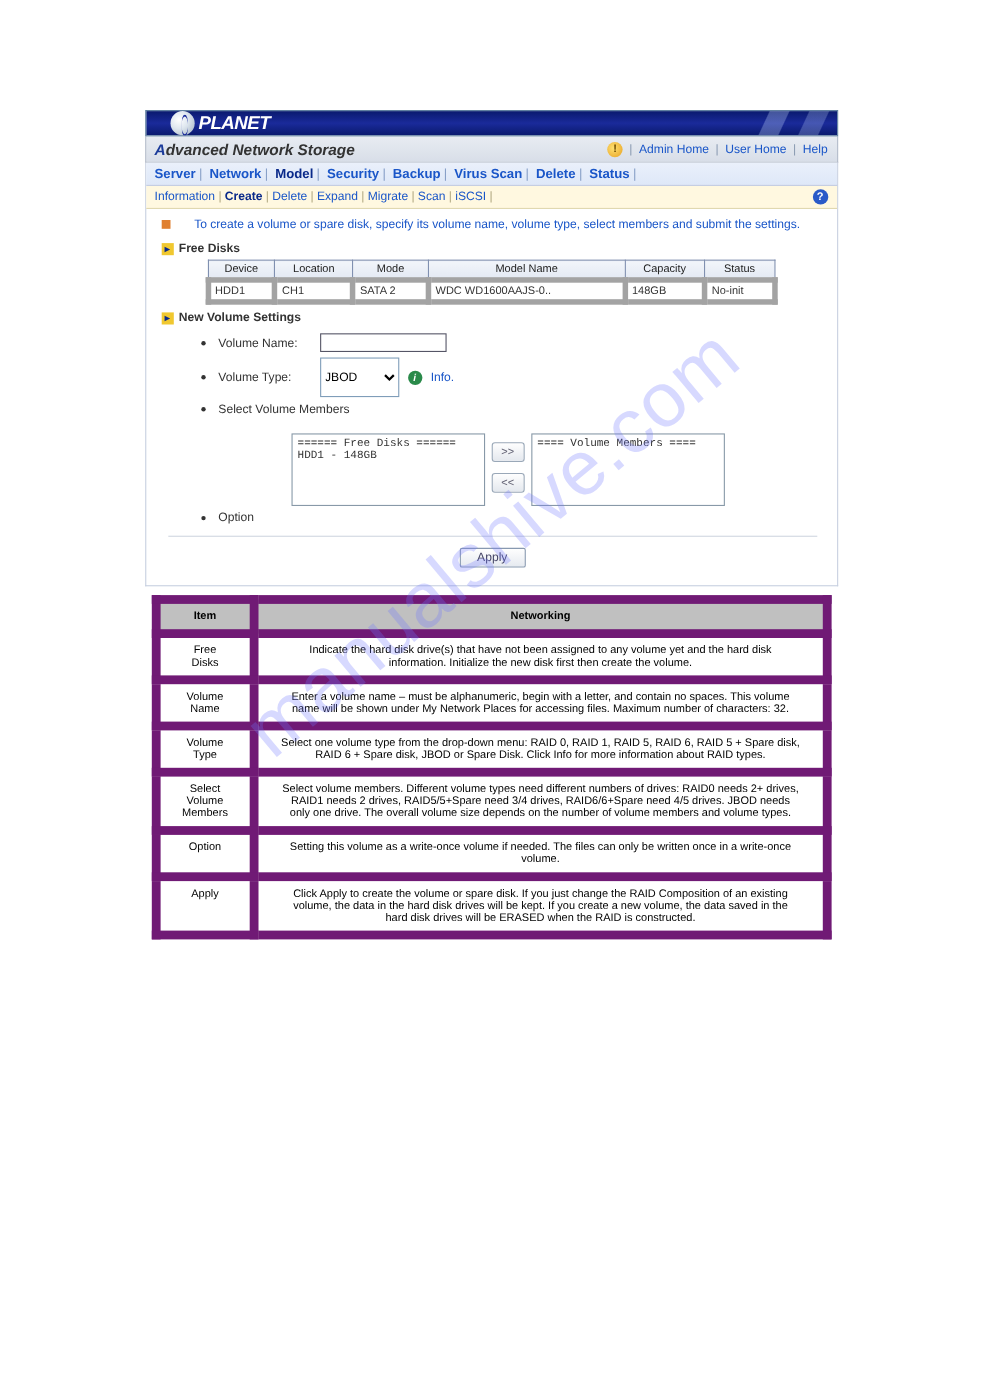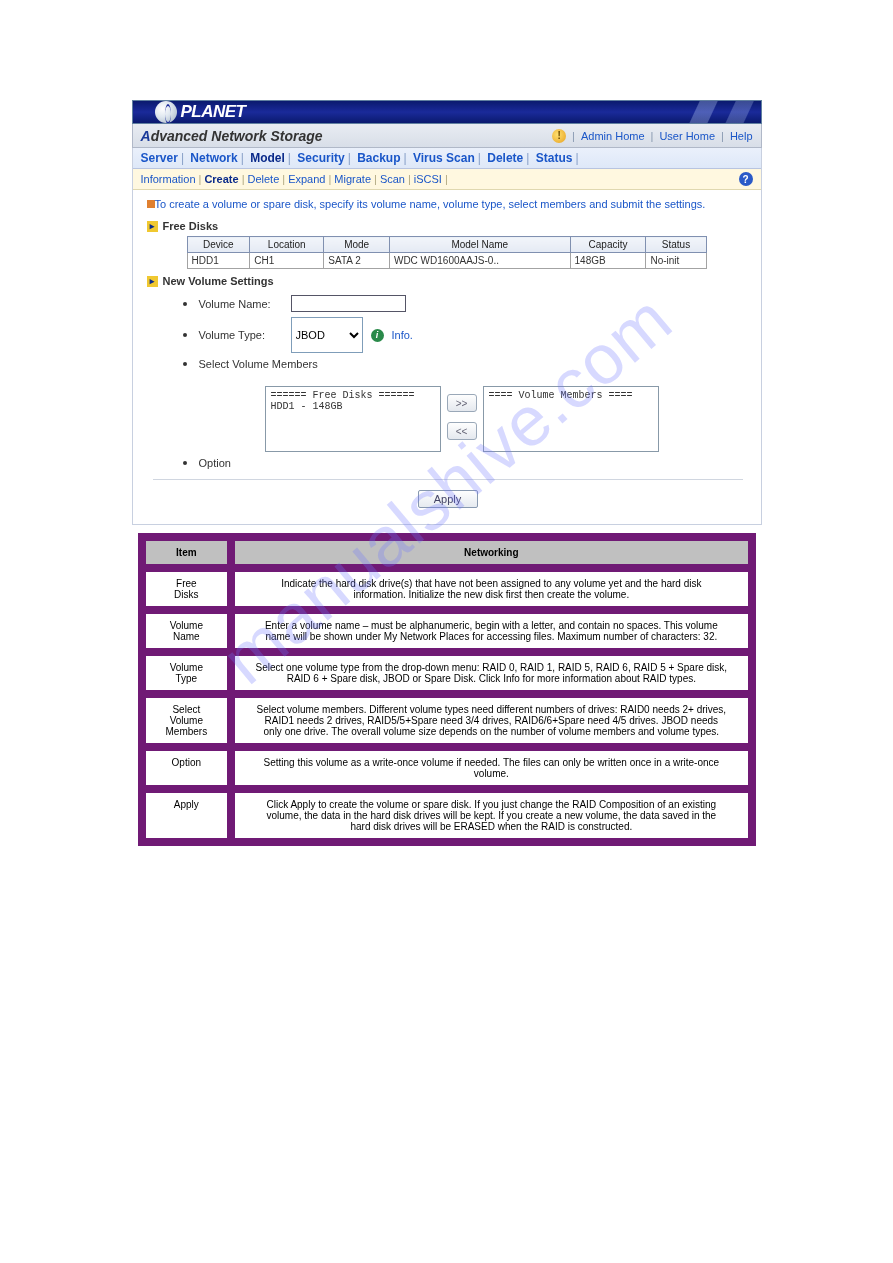--- a/index.html
+++ b/index.html
@@ -32,30 +32,30 @@
   .tabs-main span { cursor: pointer; }
   .tabs-main .sep { color: #88a0c8; font-weight: normal; margin: 0 3px; }
   .tabs-main .active { color: #0a2a8a; }
   .tabs-sub { background: #fff8e0; border-bottom: 1px solid #e0d8b0; padding: 3px 8px; font-size: 11px; color: #1a56c8; display:flex; align-items:center; }
   .tabs-sub span { cursor: pointer; }
   .tabs-sub .sep { color: #b0a880; margin: 0 3px; }
   .tabs-sub .active { font-weight: bold; color: #0a2a8a; }
   .help-icon { margin-left:auto; width:14px; height:14px; border-radius:50%; background:#2a5ac8; color:#fff; font-weight:bold; font-size:10px; display:flex; align-items:center; justify-content:center; }
 
   .content { padding: 8px 12px 4px 14px; color: #333; }
-  .instr { display:flex; gap:0; align-items:flex-start; color:#1a56c8; font-size:11px; margin-bottom:10px; }
+  .instr { display:flex; gap:22px; align-items:flex-start; color:#1a56c8; font-size:11px; margin-bottom:10px; }
   .bullet-sq { width:8px; height:8px; background:#e08030; margin-top:2px; flex-shrink:0; }
 
   .section-head { display:flex; gap:5px; align-items:center; color:#333; font-weight:bold; font-size:11px; margin: 6px 0 4px 0; }
   .arrow-yb { width:11px; height:11px; background:#f0c830; display:flex; align-items:center; justify-content:center; color:#0a2a8a; font-size:9px; line-height:1; }
 
   
   .disk-table { width: 520px; margin-left: 40px; border-collapse: collapse; font-size: 10px; }
   .disk-table th { background: linear-gradient(to bottom,#f2f5fa,#e4eaf4); border: 1px solid #8090b0; padding: 2px 4px; font-weight: normal; color: #222; }
-  .disk-table td { border: 1px solid #a3a3a3; padding: 2px 4px; background: #fff; }
+  .disk-table td { border: 5px solid #a3a3a3; padding: 2px 4px; background: #fff; }
 
   .form { margin-left: 18px; margin-top: 8px; }
   .form-row { display:flex; align-items:center; gap:8px; margin: 5px 0 5px 18px; font-size:11px; }
   .dot { width:4px; height:4px; background:#333; border-radius:50%; margin-right:4px; }
   .form-row label { min-width: 84px; }
   .form-row input[type=text] { width: 115px; height: 17px; border: 1px solid #556; background:#fff; font-size:11px; padding: 0 3px; }
   .form-row select { width: 72px; height: 36px; border: 1px solid #7f9db9; font-size: 11px; background: #fff; }
   .info-icon { width:13px; height:13px; border-radius:50%; background:#2a8a4a; color:#fff; font-weight:bold; font-size:9px; display:inline-flex; align-items:center; justify-content:center; font-style:italic; }
   .info-link { color:#1a56c8; cursor:pointer; }
 

